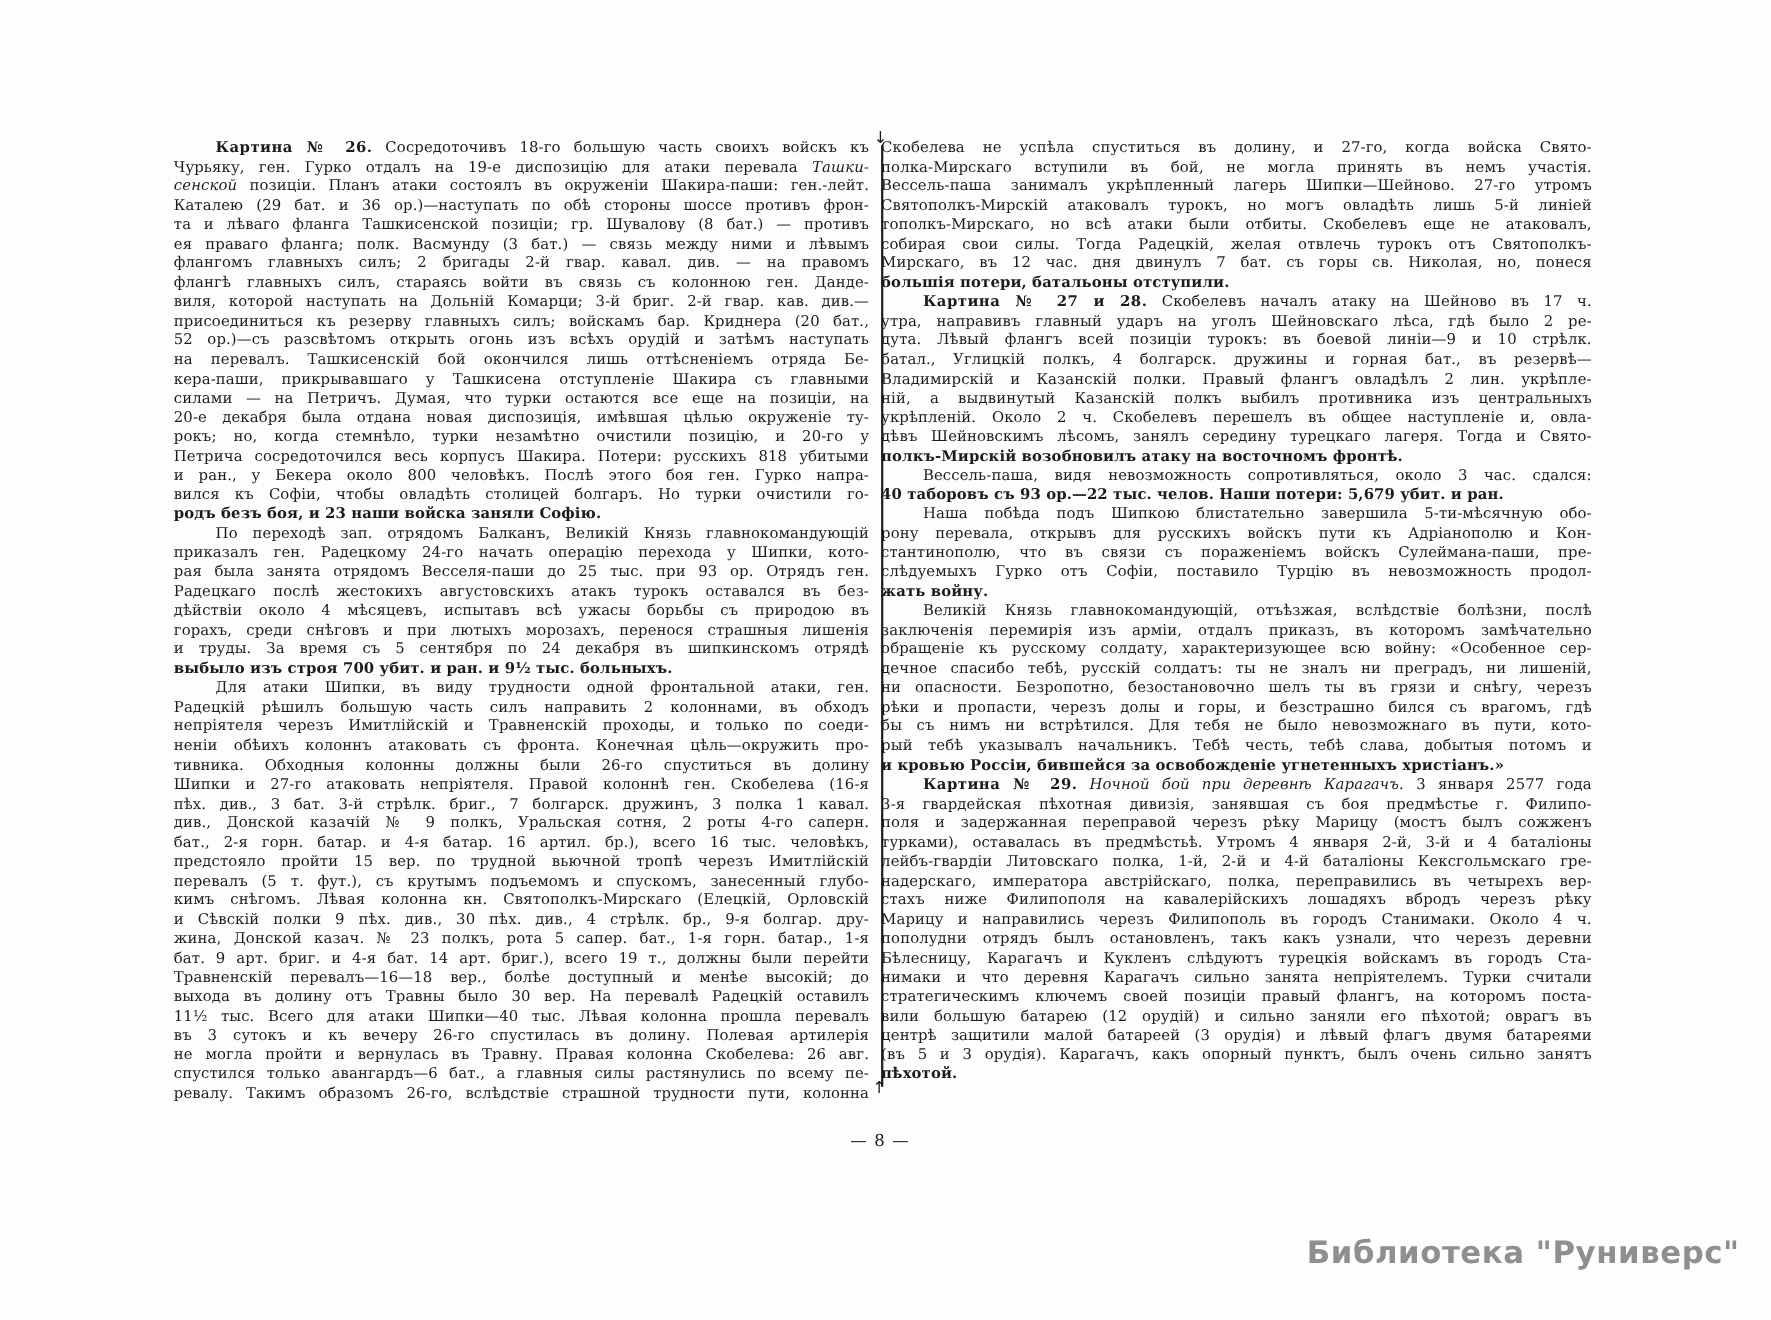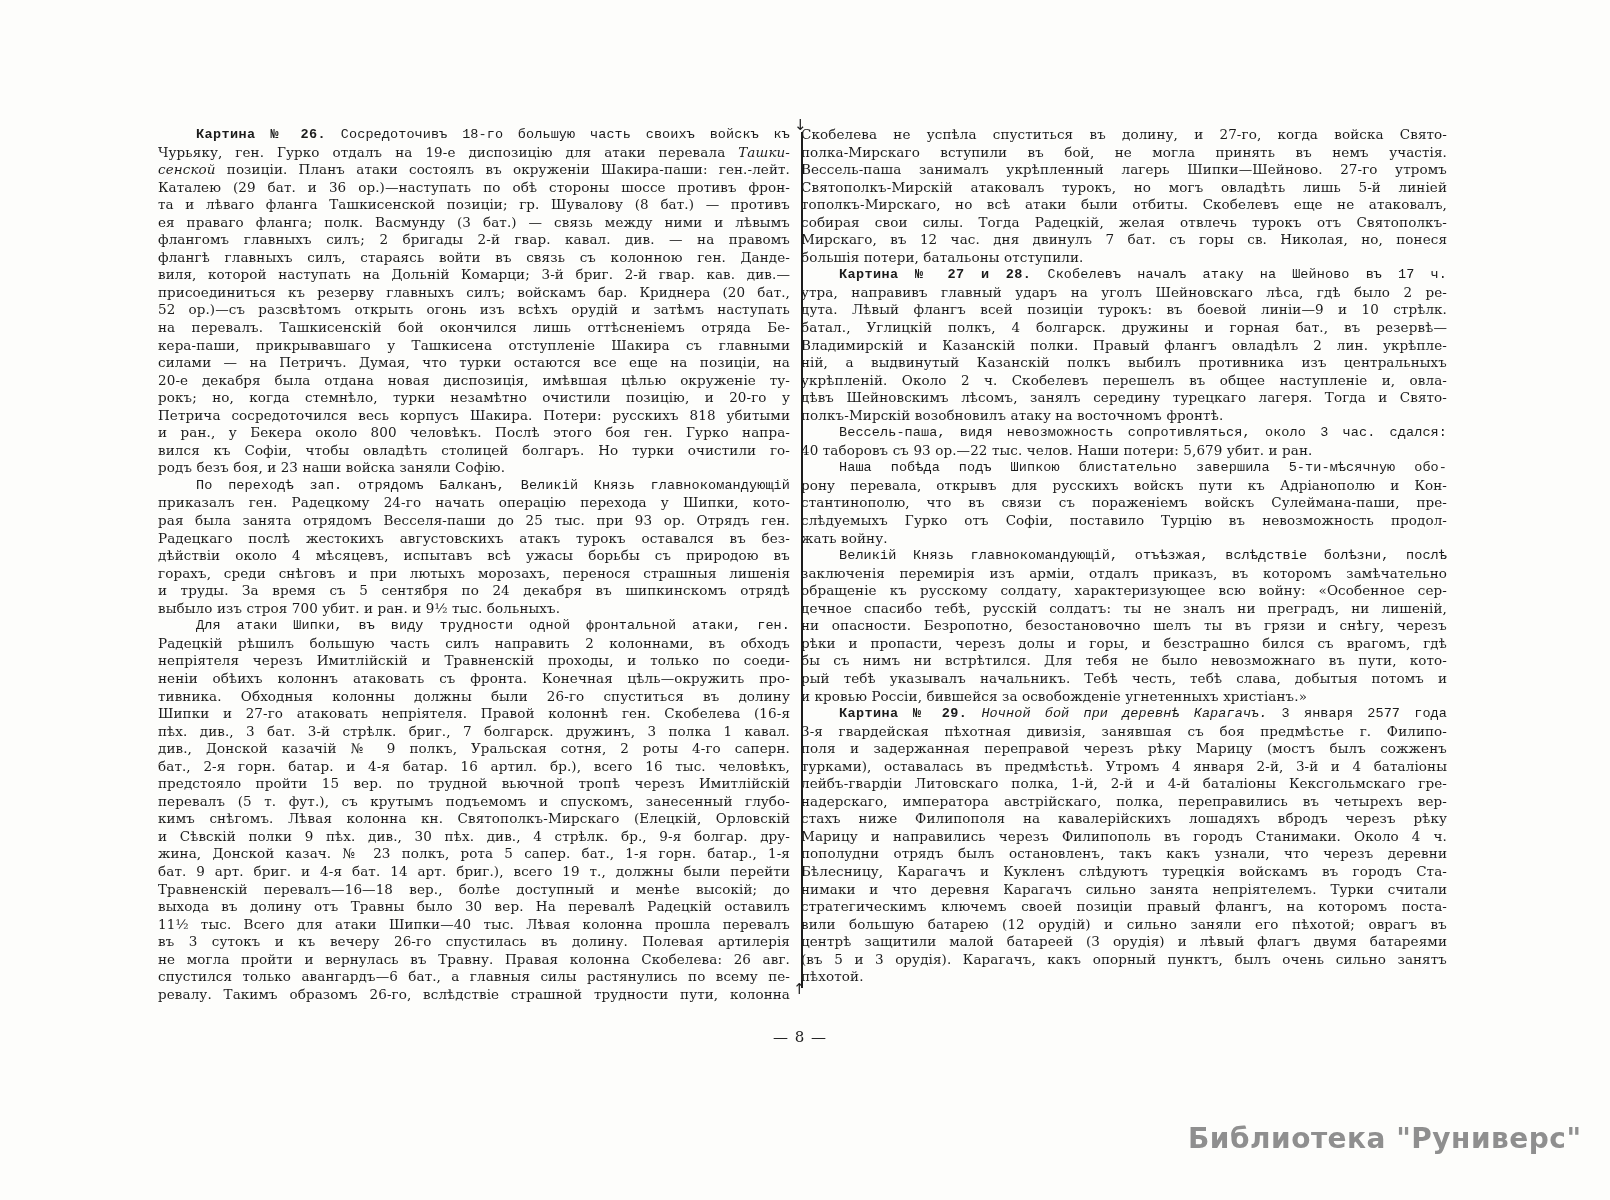--- a/index.html
+++ b/index.html
@@ -15,22 +15,22 @@
   .col { position:absolute; top:126px; }
   .col-left  { left:158px; width:632px; }
   .col-right { left:801px; width:646px; }
   .line {
     height:17.55px; line-height:17.55px;
     font-size:13.5px;
     text-align:justify; text-align-last:justify;
     overflow:hidden;
     letter-spacing:0.1px;
   }
-  .line.pend   { text-align-last:left; }
-  .line.pstart { text-indent:38px;font-family:Liberation Mono, monospace; }
+  .line.pend   { text-align-last:left;font-weight:bold; }
+  .line.pstart { text-indent:38px; }
   .bs { font-weight:bold; letter-spacing:0.4px; }
   .is { font-style:italic; }
   .divider {
     position:absolute; left:801px; top:132px;
     width:2px; height:856px; background:#1c1c1c;
   }
   .div-mark {
     position:absolute; font-size:15px; color:#1c1c1c;
     font-family:"DejaVu Sans", sans-serif;
   }

